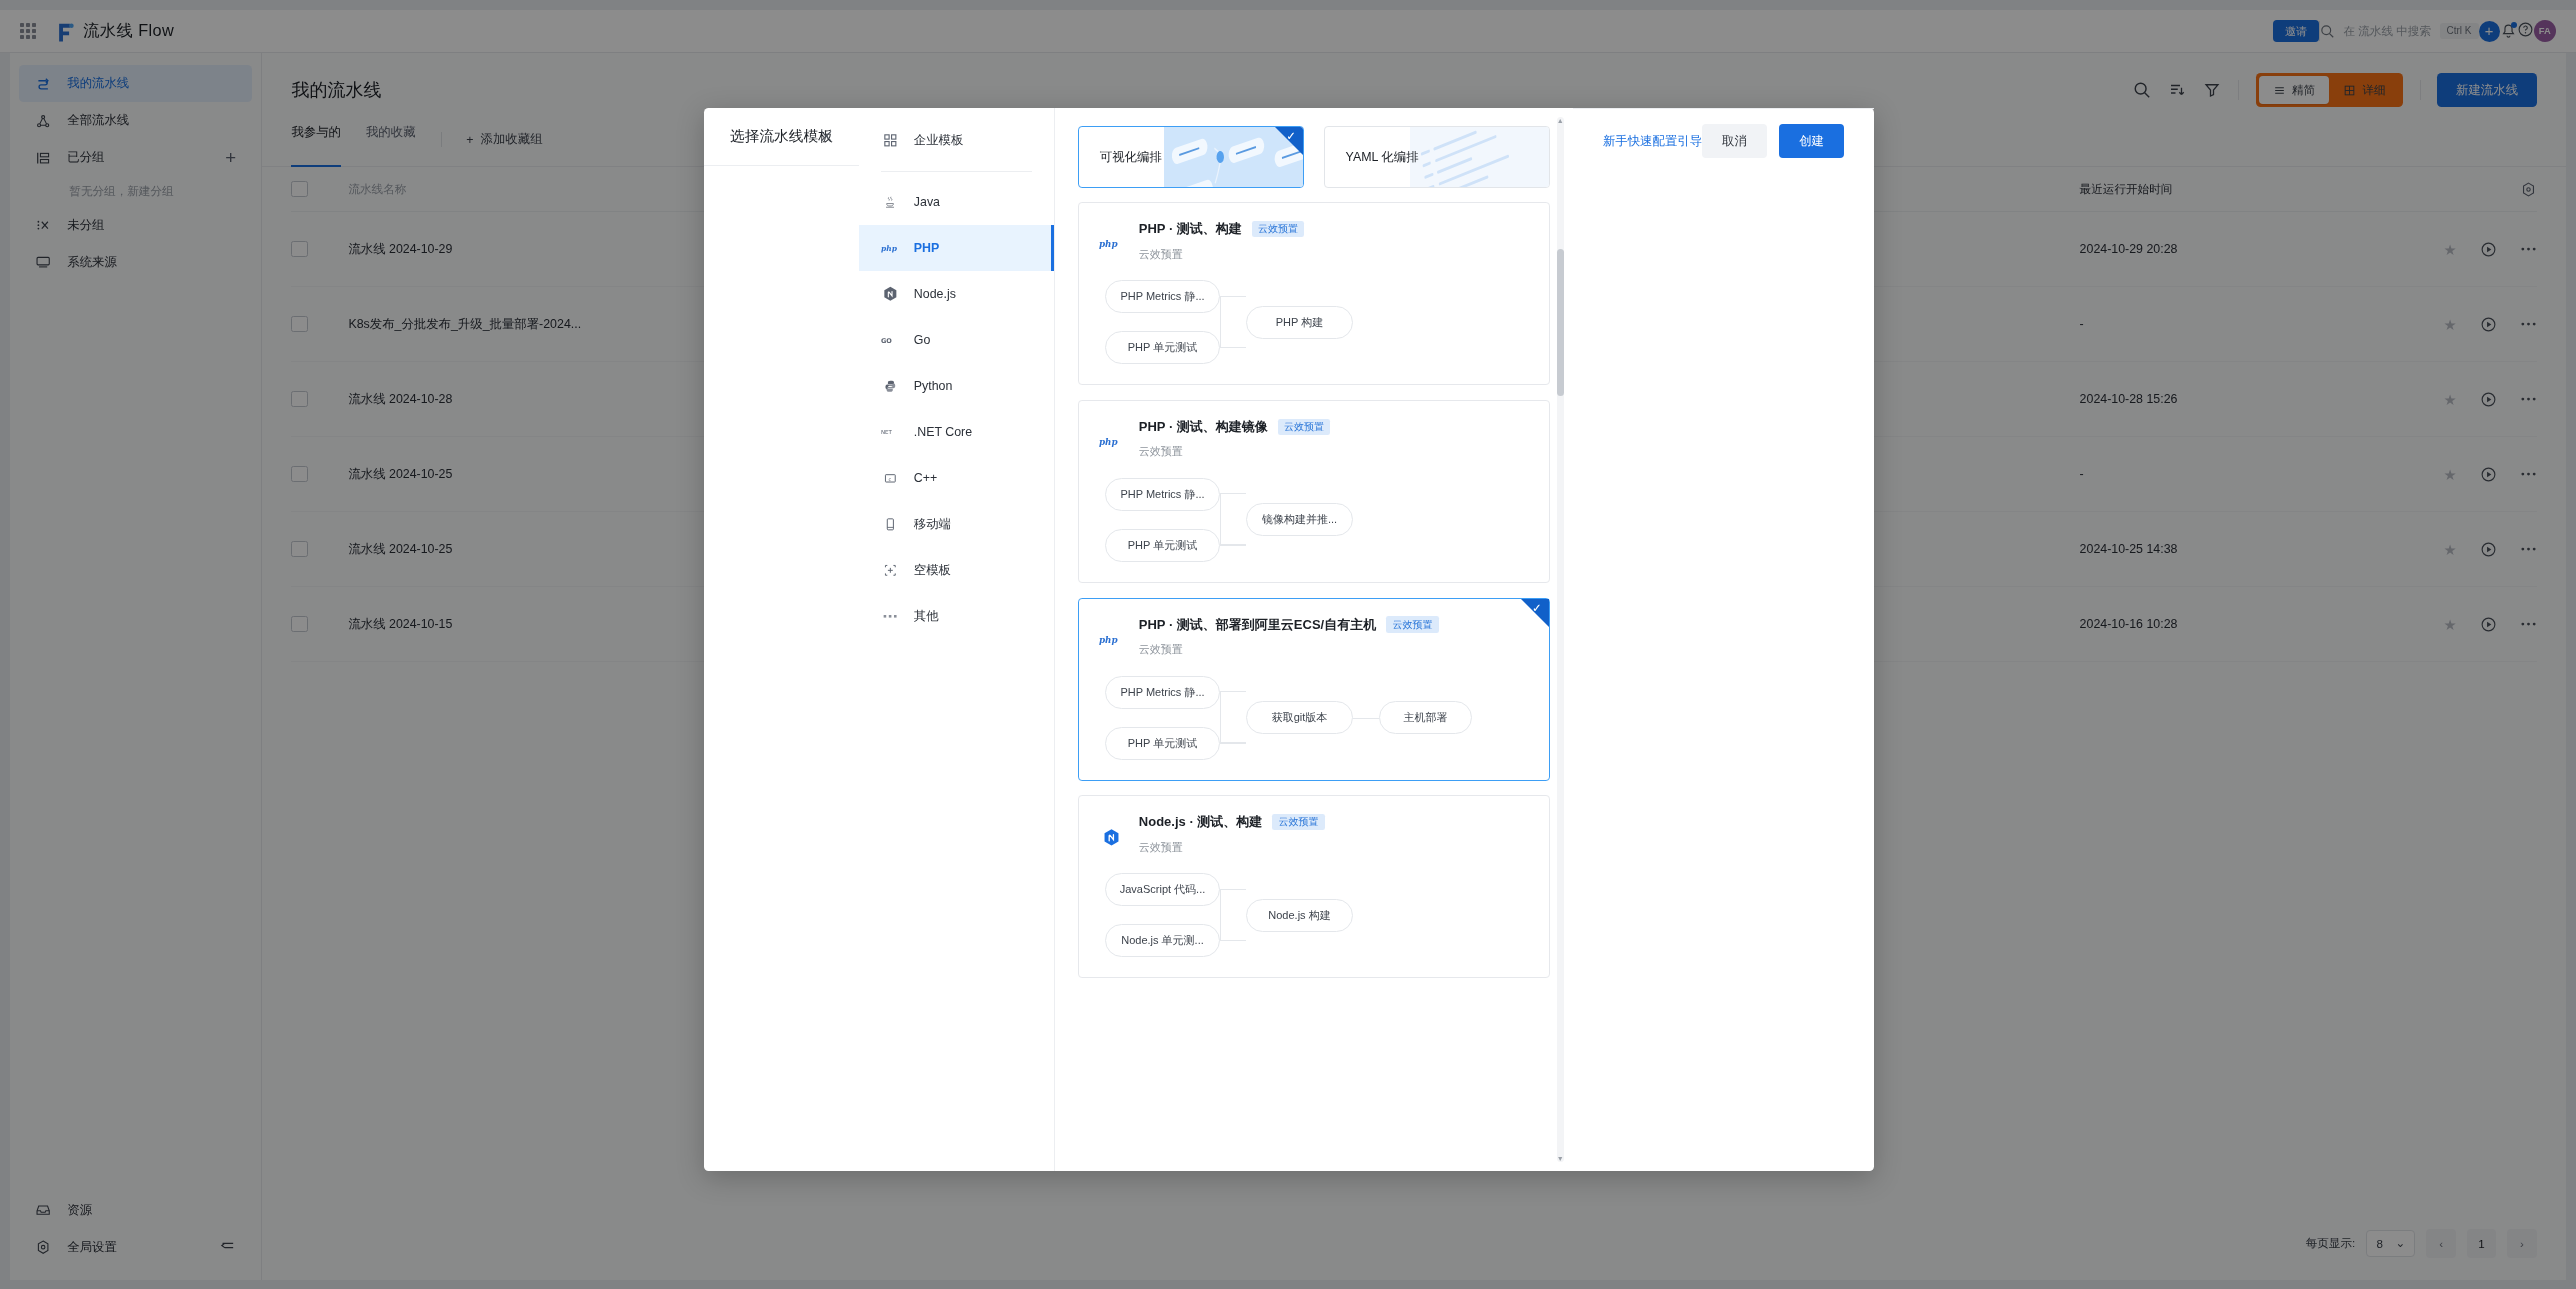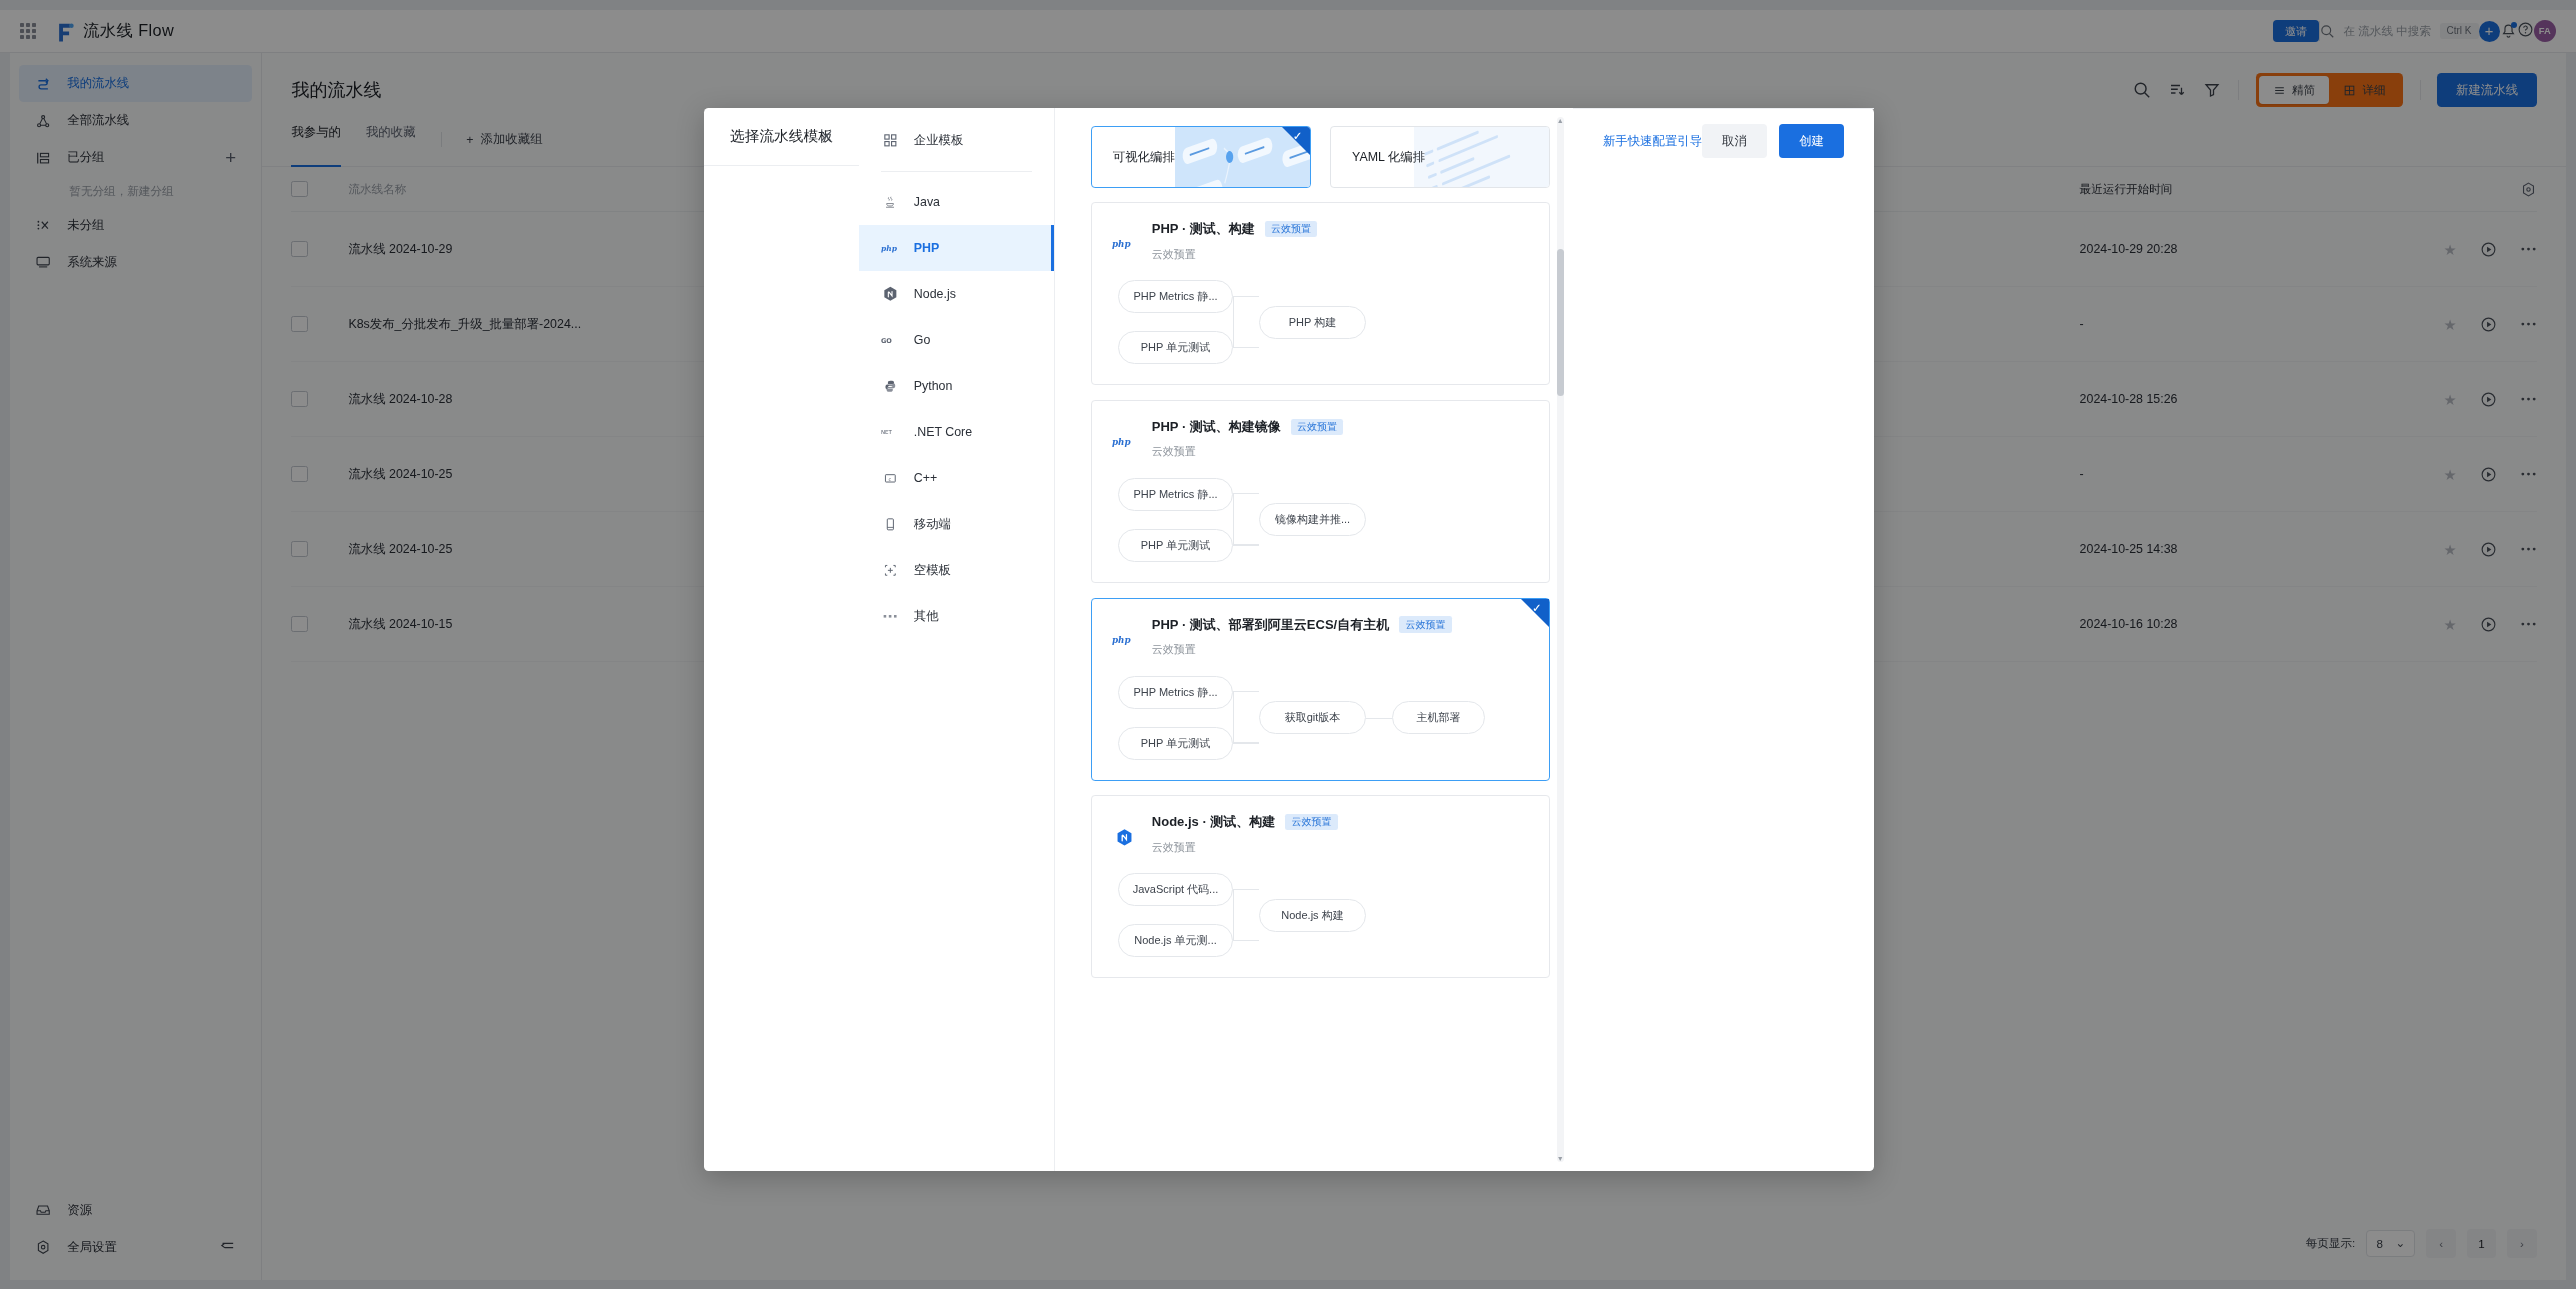--- a/index.html
+++ b/index.html
@@ -105,21 +105,21 @@
     position:absolute; left:704px; top:108px; width:1170px; height:1063px;
     background:#fff; border-radius:4.6px; z-index:100;
     box-shadow:0 6.2px 28px rgba(0,0,0,.22); display:flex; flex-direction:row;
   }
   .modal-head { height:58px; display:flex; align-items:center; padding:0 26px;
      border-bottom:0.8px solid #eceef1; position:relative; }
   .modal-title { font-size:14.7px; color:#1c2026; }
   .modal-close { position:absolute; right:22px; top:50%; transform:translateY(-50%);
      width:22px; height:22px; display:flex; align-items:center; justify-content:center;
      color:#4a5059; font-size:17px; }
-  .modal-body { flex:1; display:flex; min-height:0;gap:13px; }
+  .modal-body { flex:1; display:flex; min-height:0; }
 
   .cat-list { width:196px; border-right:0.8px solid #eceef1; padding-top:9.3px; flex-shrink:0; }
   .cat-item { display:flex; align-items:center; gap:13px; height:46px; padding:0 22px;
      font-size:12.4px; color:#2b3038; position:relative; }
   .cat-item.active { background:#e8f3fe; color:#1a6fe0; font-weight:bold; }
   .cat-item.active::after { content:""; position:absolute; right:0; top:0; bottom:0; width:3.1px;
      background:#1a6fe0; }
   .cat-ic { width:20px; display:flex; align-items:center; justify-content:center; }
   .cat-sep { height:0.8px; background:#eceef1; margin:7.7px 22px; }
 

